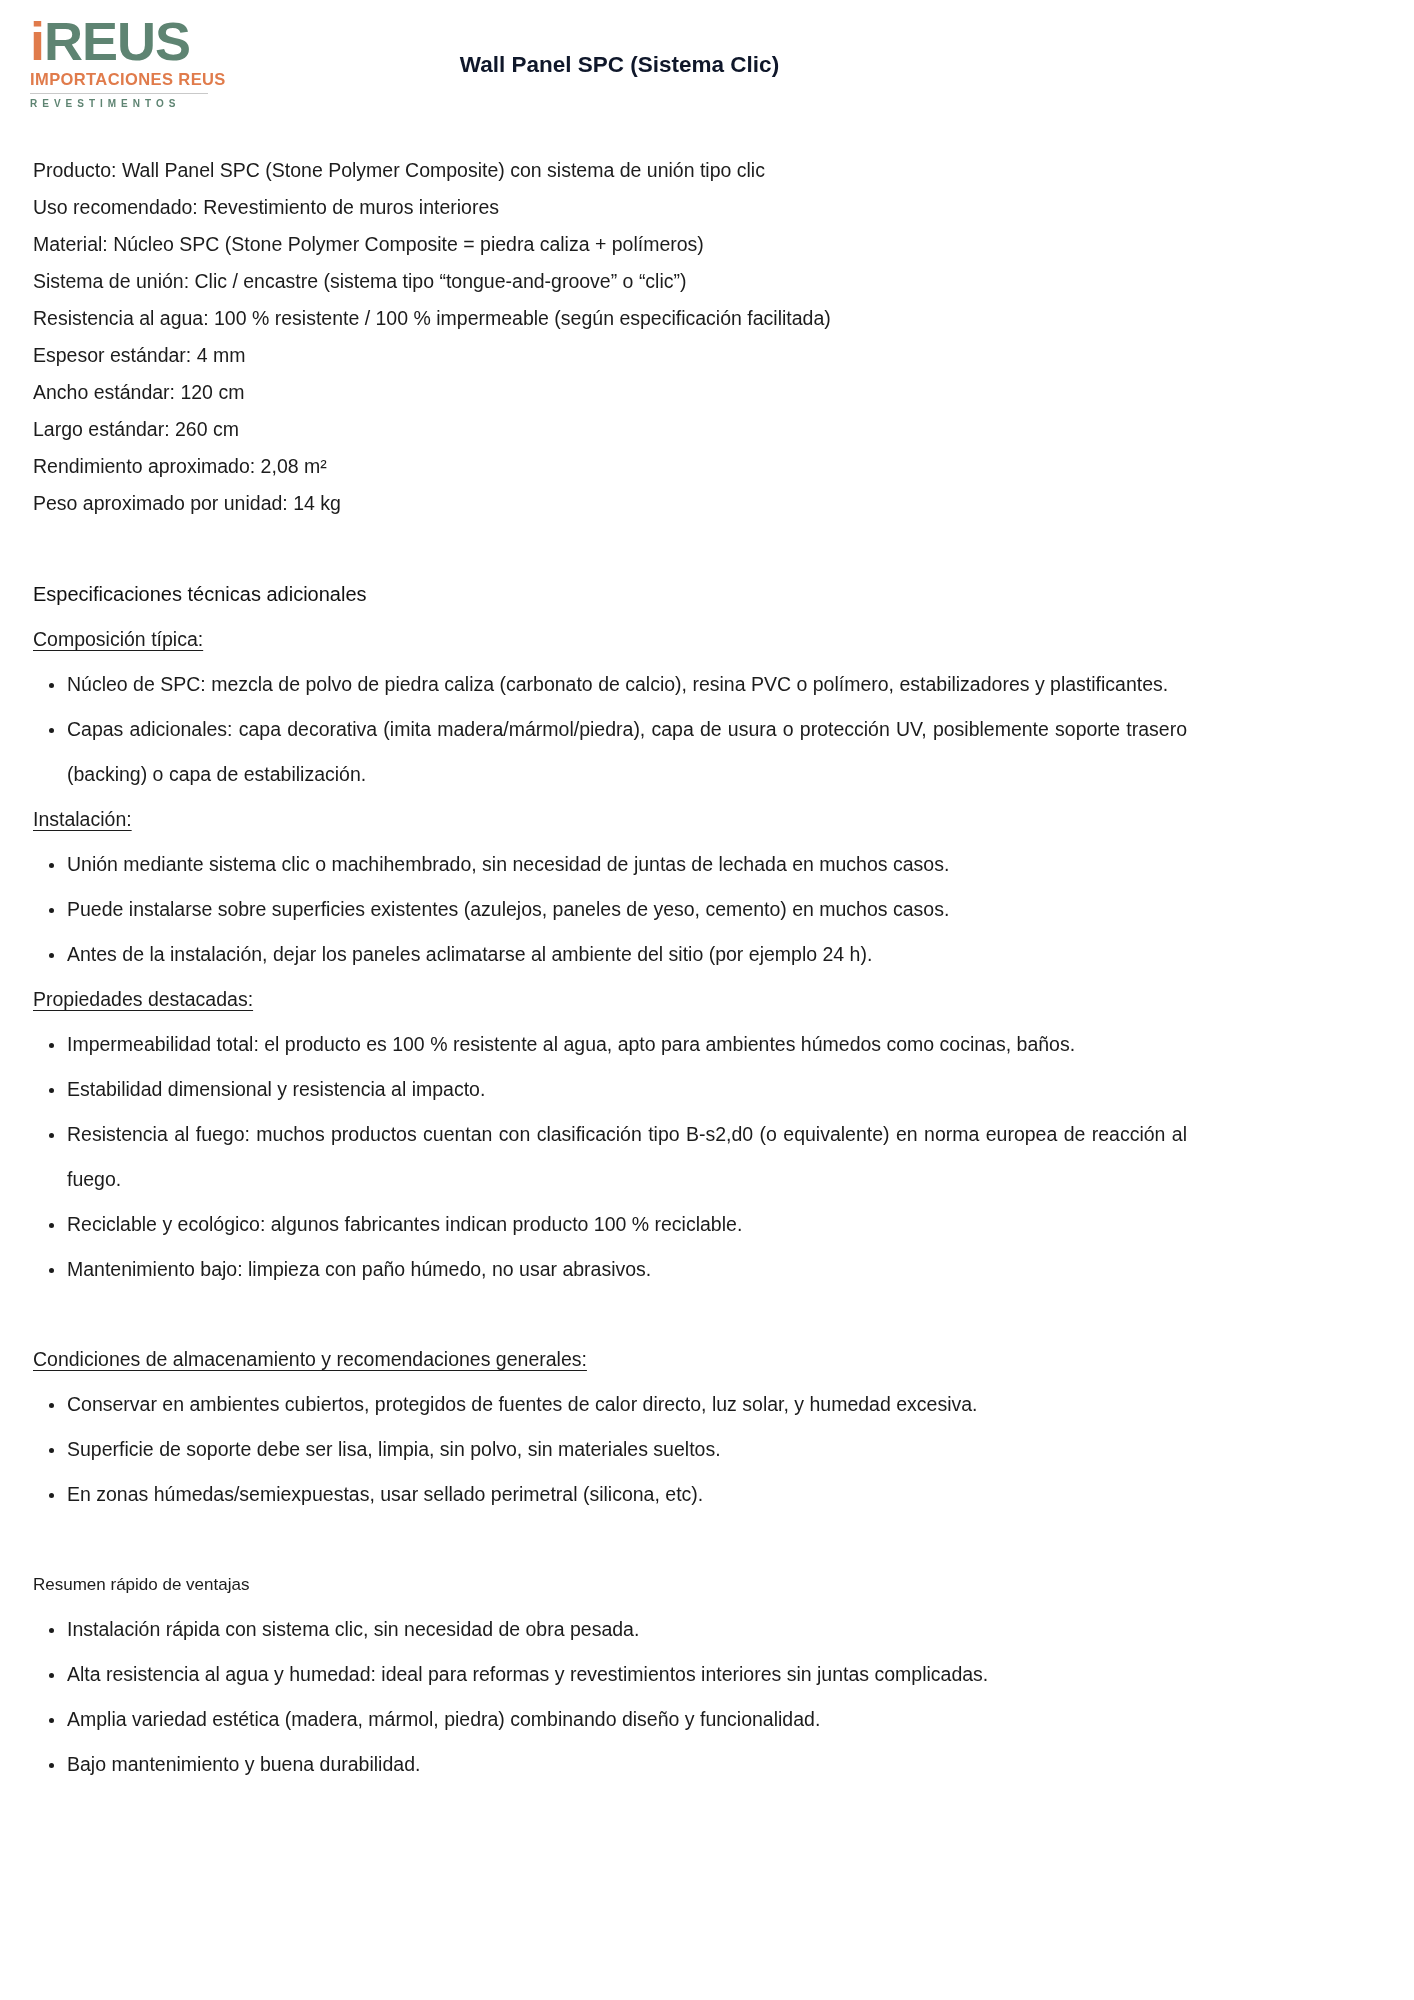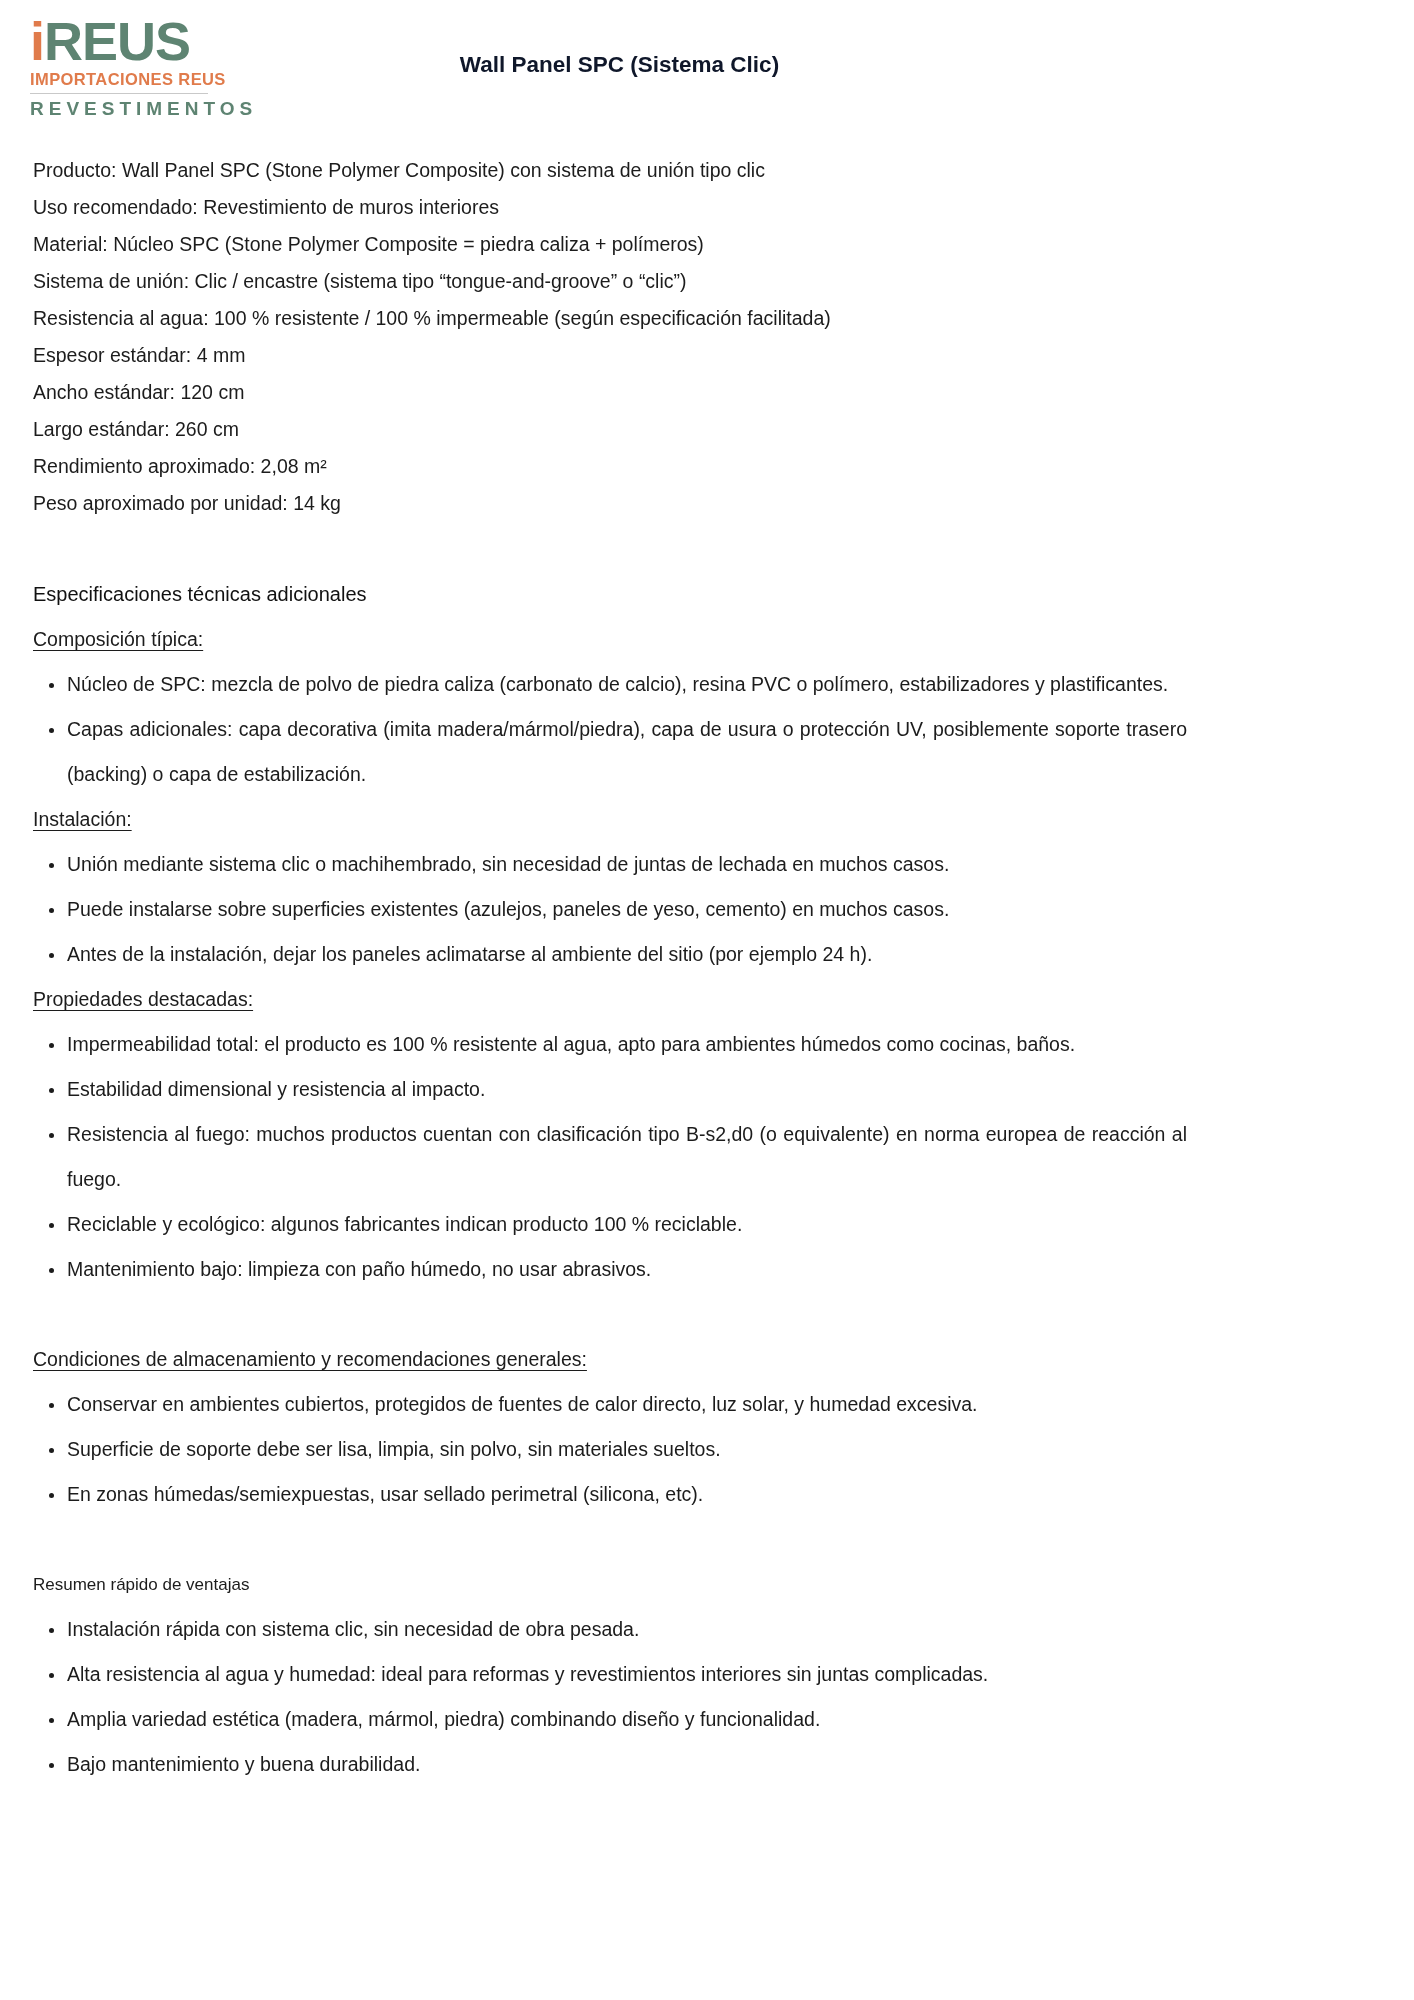--- a/index.html
+++ b/index.html
@@ -14,21 +14,21 @@
     box-sizing:border-box;
   }
   
   .logo{position:absolute;left:30px;top:14px;width:210px;}
   .logo-main{font-weight:800;font-size:54px;line-height:54px;letter-spacing:-1px;}
   .logo-i{color:var(--orange);}
   .logo-reus{color:var(--green);}
   .logo-line1{margin-top:2px;font-size:16.5px;font-weight:700;color:var(--orange);letter-spacing:.4px;white-space:nowrap;}
   .logo-line1 .xbold{font-weight:800;}
   .logo-divider{height:1px;background:#c9c9c9;margin:4px 0 4px 0;width:178px;}
-  .logo-line2{font-size:19px;font-weight:600;color:var(--green);letter-spacing:5px;}
+  .logo-line2{font-size:10px;font-weight:600;color:var(--green);letter-spacing:5px;}
   .doc-title{
     position:absolute;left:50%;top:52px;transform:translateX(-50%);
     margin:0;font-size:22.5px;font-weight:700;color:#0f172a;white-space:nowrap;
   }
   
   main{padding:152px 52px 0 33px;}
   .intro p{margin:0;font-size:19.5px;line-height:37px;}
   .spec-heading{
     margin:50px 0 0 0;font-size:20px;font-weight:400;line-height:45px;color:#111;
   }

